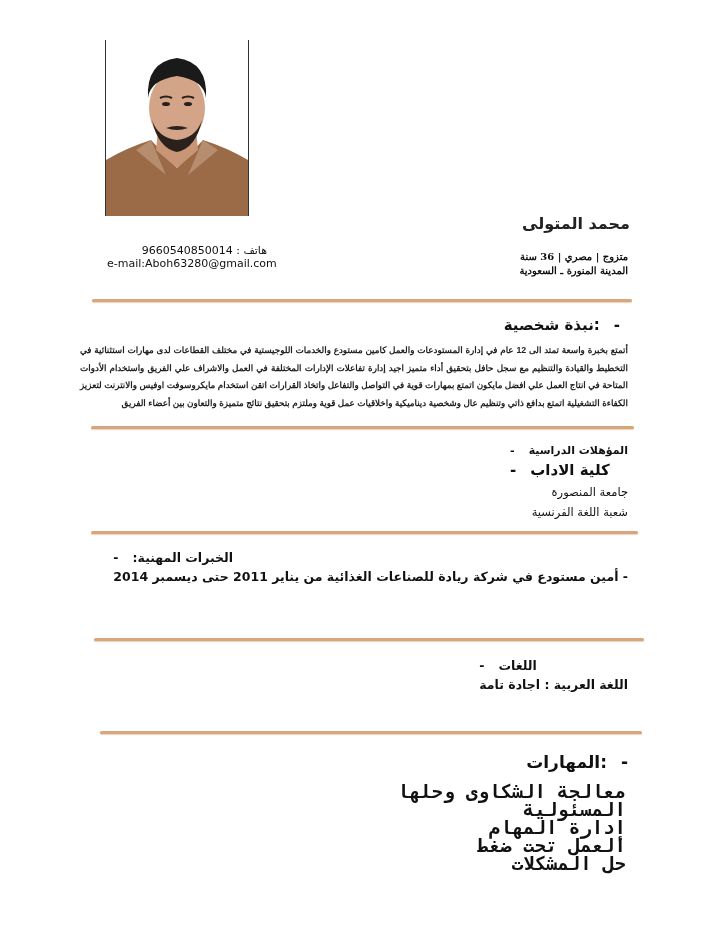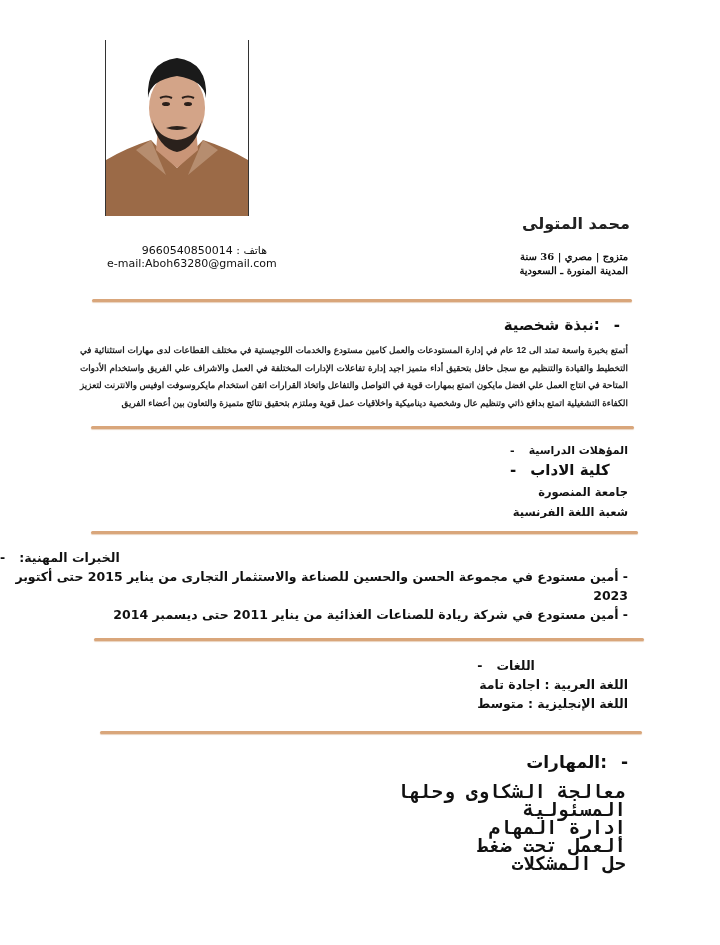--- a/index.html
+++ b/index.html
@@ -22,21 +22,21 @@
 
   .sec-head { font-weight: bold; color: #111; display: flex; flex-direction: row-reverse; align-items: baseline; gap: 14px; }
   .bullet { font-weight: bold; }
 
   .summary-head { right: 100px; top: 316px; font-size: 15px; }
   .summary-text { right: 92px; top: 334px; width: 548px; font-size: 8.8px; line-height: 17.6px; font-weight: bold; color: #222; text-align: justify; text-align-last: right; font-family: "Liberation Sans", sans-serif; margin-top: 8px; }
 
   .edu { right: 92px; top: 444px; }
   .edu .l1 { font-size: 11px; }
   .edu .l2 { font-size: 15px; margin-top: 4px; }
-  .edu .plain { font-size: 11.5px; font-weight: bold; margin-top: 6px; }
+  .edu .plain { font-size: 11.5px; font-weight: normal; margin-top: 6px; }
 
   .exp { right: 92px; top: 548px; font-size: 12.5px; font-weight: bold; line-height: 19px; }
   .exp .head { font-size: 12.5px; }
 
   .lang { right: 92px; top: 656px; font-size: 12.5px; font-weight: bold; line-height: 19px; }
 
   .skills-head { right: 92px; top: 752px; font-size: 17px; }
   .skills { right: 94px; top: 784px; font-size: 19px; font-weight: bold; line-height: 18px; font-family: Liberation Mono, monospace; }
 </style>
 </head>
@@ -100,33 +100,31 @@
   <div class="plain">شعبة اللغة الفرنسية</div>
 </div>
 
 <div class="abs divider" style="left:91px; top:531px; width:547px;"></div>
 
 <div class="abs rtl exp">
   <div class="sec-head head">
     <span class="bullet">-</span>
     <span>الخبرات المهنية:</span>
   </div>
-  <div>- أمين مستودع في مجموعة الحسن والحسين للصناعة والاستثمار التجارى  من يناير 2015 حتى أكتوبر 2023</div>
   <div>- أمين مستودع في شركة ريادة للصناعات الغذائية من يناير 2011 حتى ديسمبر 2014</div>
 </div>
 
 <div class="abs divider" style="left:94px; top:638px; width:550px;"></div>
 
 <div class="abs rtl lang">
   <div class="sec-head">
     <span class="bullet">-</span>
     <span>اللغات</span>
   </div>
   <div>اللغة العربية : اجادة تامة</div>
-  <div>اللغة الإنجليزية : متوسط</div>
 </div>
 
 <div class="abs divider" style="left:100px; top:731px; width:542px;"></div>
 
 <div class="abs sec-head skills-head">
   <span class="bullet">-</span>
   <span>المهارات:</span>
 </div>
 <div class="abs rtl skills">
   <div>معالجة الشكاوى وحلها</div>

